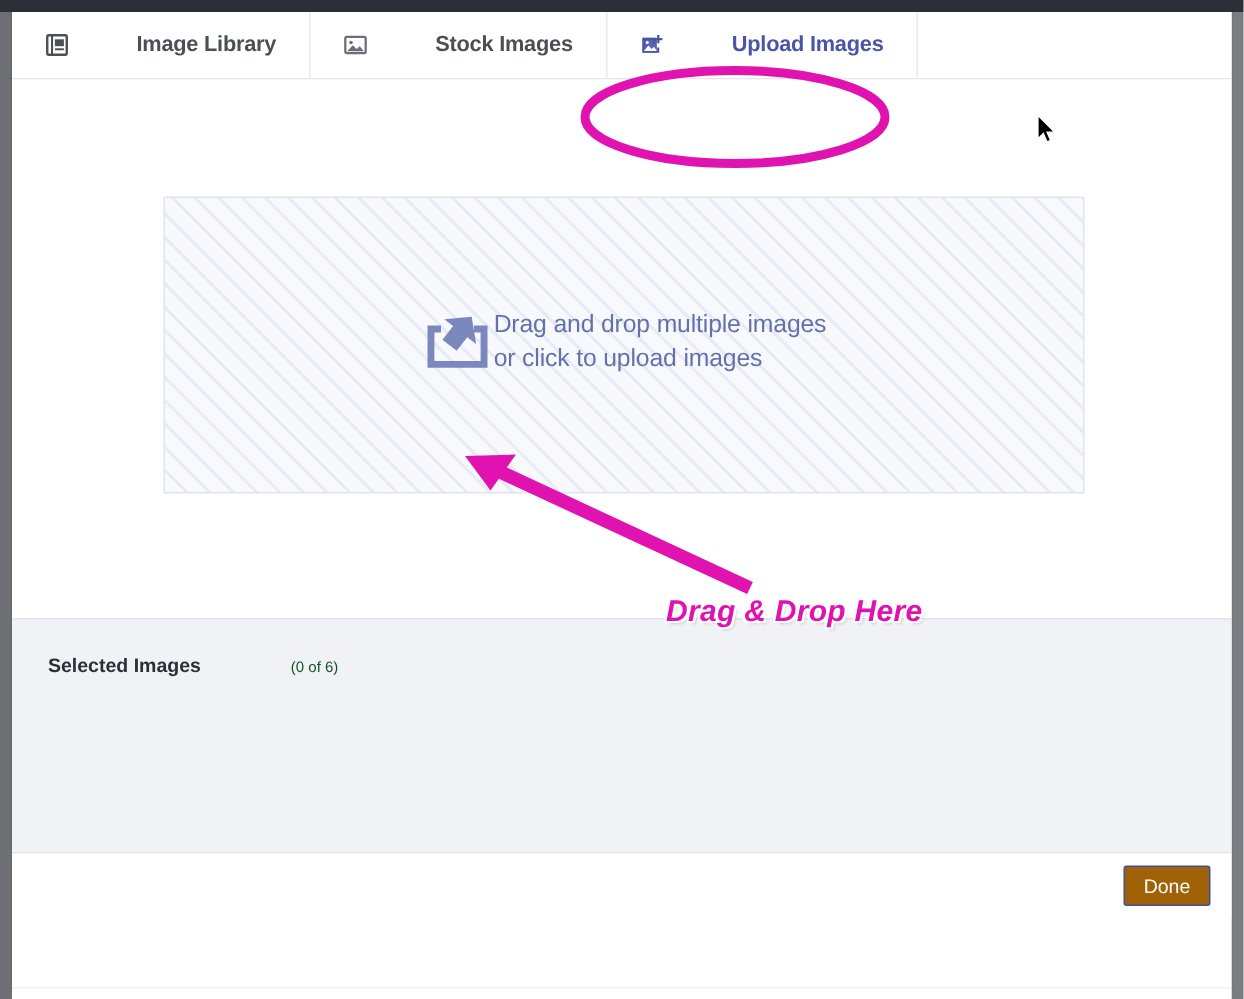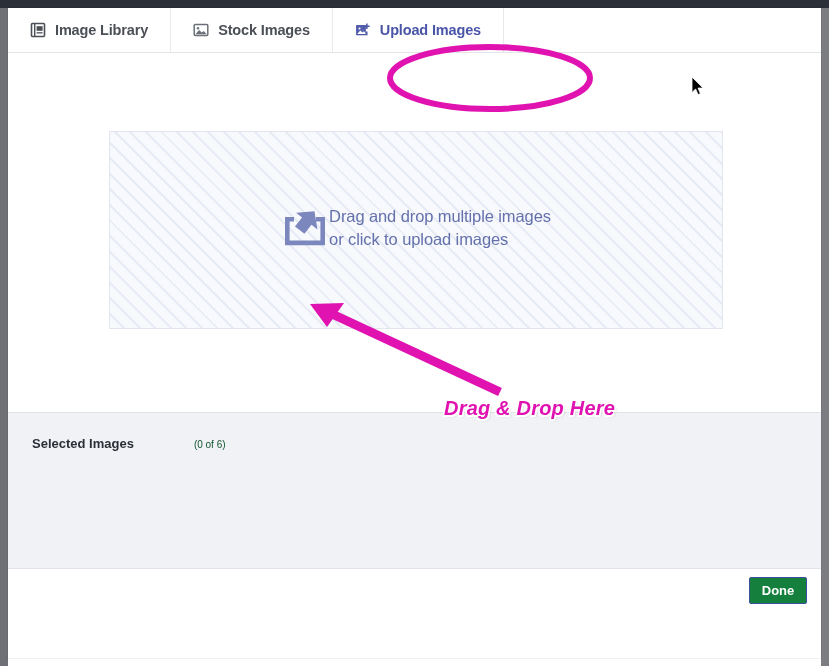--- a/index.html
+++ b/index.html
@@ -131,20 +131,21 @@
     cursor: pointer;
     background: transparent;
     font-family: "Liberation Sans", sans-serif;
   }
   .tab .tab-label {
     font-size: 14.5px;
     font-weight: bold;
     color: #4b4f56;
     letter-spacing: -0.15px;
     white-space: nowrap;
+    margin-left: 36px;
   }
   .tab.active .tab-label {
     color: #4a55a8;
   }
   .tab-icon {
     width: 16px;
     height: 16px;
     display: block;
     flex: none;
   }
@@ -224,26 +225,26 @@
     position: relative;
     height: 43px;
     background: #ffffff;
   }
   #done-button {
     position: absolute;
     right: 14px;
     top: 8px;
     width: 58px;
     height: 27px;
-    background: #15803d;
+    background: #a16207;
     border: 1px solid #3f4f9e;
     border-radius: 2px;
     color: #ffffff;
     font-size: 13px;
-    font-weight: bold;
+    font-weight: normal;
     font-family: "Liberation Sans", sans-serif;
     cursor: pointer;
     padding: 0;
   }
 
   
   #annotations {
     position: absolute;
     inset: 0;
     pointer-events: none;

